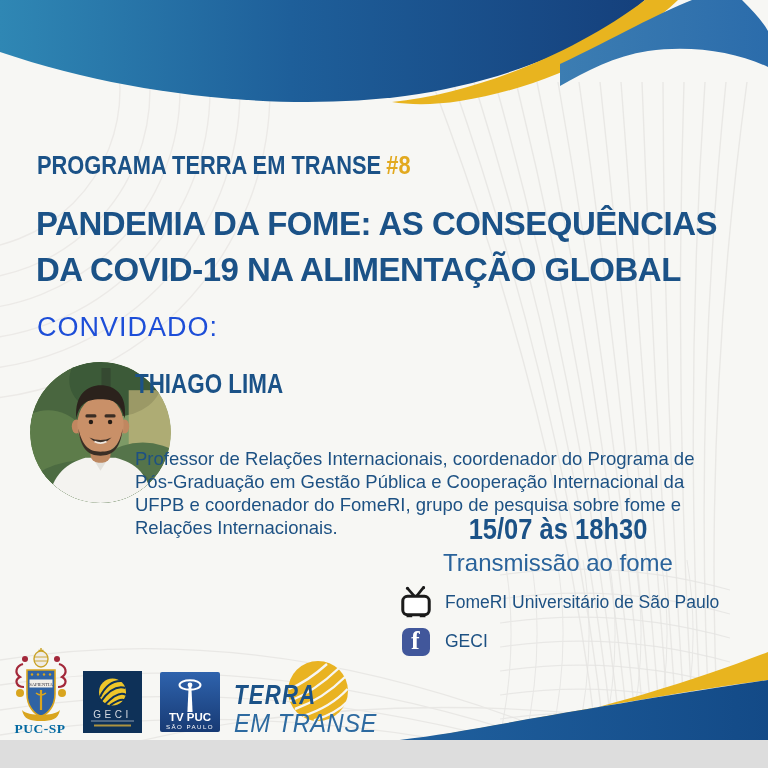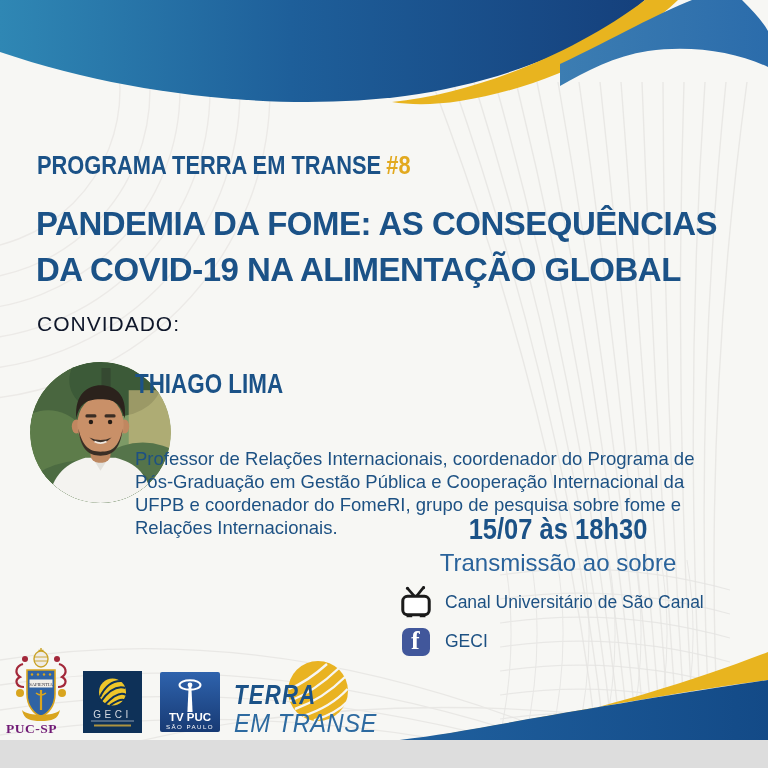--- a/index.html
+++ b/index.html
@@ -7,43 +7,43 @@
           font-family:"Liberation Sans",sans-serif;}
   .abs{position:absolute;}
   svg{display:block;}
   
   .program-line{left:37px;top:150px;font-size:26px;font-weight:bold;color:#1b5287;
                 white-space:nowrap;transform:scaleX(.84);transform-origin:0 0;}
   .program-line .ep{color:#e2a91f;margin-left:6px;}
   .main-title{left:36px;top:200px;font-size:34px;font-weight:bold;color:#1b5287;
               line-height:46px;white-space:nowrap;transform:scaleX(.97);transform-origin:0 0;
               letter-spacing:-.5px;}
-  .convidado{left:37px;top:312px;font-size:21px;color:#0f172a;letter-spacing:1px;}
+  .convidado{left:37px;top:312px;font-size:27px;color:#1d4ed8;letter-spacing:1px;}
   .guest-name{left:135px;top:368px;font-size:28px;font-weight:bold;color:#1b5287;
               white-space:nowrap;transform:scaleX(.8);transform-origin:0 0;}
   .bio{left:135px;top:402px;font-size:18.5px;color:#1d5183;line-height:23px;white-space:nowrap;margin-top:45px;}
   .datetime{left:380px;top:512px;width:356px;text-align:center;font-size:30px;font-weight:bold;
             color:#1b5287;transform:scaleX(.85);transform-origin:50% 0;white-space:nowrap;}
   .live{left:380px;top:549px;width:356px;text-align:center;font-size:24px;color:#2a639b;}
   
   .channels{left:399px;top:583px;}
   .channel-row{display:flex;align-items:center;height:39px;}
   .channel-icon{width:34px;display:flex;justify-content:center;align-items:center;}
   .channel-label{margin-left:12px;font-size:17.5px;color:#1d5183;white-space:nowrap;}
   .fb-badge{width:28px;height:28px;border-radius:7px;background:#41579b;overflow:hidden;position:relative;}
   .fb-badge span{position:absolute;left:9px;top:-2px;color:#fff;font-size:26px;font-weight:bold;
                  font-family:"Liberation Serif",serif;}
   .yt-badge{width:31px;height:22px;border-radius:6px;background:#df241e;display:flex;
             align-items:center;justify-content:center;}
   .yt-badge .tri{width:0;height:0;border-left:9px solid #fff;border-top:5.5px solid transparent;
                  border-bottom:5.5px solid transparent;margin-left:2px;}
   
   .crest{left:12px;top:648px;}
-  .crest-caption{left:6px;top:721px;width:68px;font-family:"Liberation Serif",serif;
-                 font-weight:bold;font-size:13.5px;color:#701a75;letter-spacing:.5px;}
+  .crest-caption{left:6px;top:721px;width:68px;text-align:center;font-family:"Liberation Serif",serif;
+                 font-weight:bold;font-size:13.5px;color:#0369a1;letter-spacing:.5px;}
   .geci-logo{left:83px;top:671px;}
   .tvpuc-logo{left:160px;top:672px;}
   .terra-globe{left:287px;top:660px;}
   .terra-text{left:234px;top:680px;color:#1b5287;font-style:italic;}
   .terra-text .l1{font-size:27px;font-weight:bold;letter-spacing:1.5px;transform:scaleX(.82);
                   transform-origin:0 0;white-space:nowrap;}
   .terra-text .l2{font-size:25px;color:#2d6aa0;letter-spacing:.5px;margin-top:-2px;
                   transform:scaleX(.95);transform-origin:0 0;white-space:nowrap;}
   .avatar{left:30px;top:362px;width:141px;height:141px;border-radius:50%;overflow:hidden;}
 </style>
@@ -180,35 +180,35 @@
 
   <div class="abs guest-name">THIAGO LIMA</div>
   <div class="abs bio">
     <div>Professor de Relações Internacionais, coordenador do Programa de</div>
     <div>Pós-Graduação em Gestão Pública e Cooperação Internacional da</div>
     <div>UFPB e coordenador do FomeRI, grupo de pesquisa sobre fome e</div>
     <div>Relações Internacionais.</div>
   </div>
 
   <div class="abs datetime">15/07 às 18h30</div>
-  <div class="abs live">Transmissão ao sobre</div>
+  <div class="abs live">Transmissão ao fome</div>
 
   <div class="abs channels">
     <div class="channel-row">
       <span class="channel-icon">
         <svg width="34" height="33" viewBox="0 0 36 34">
           <path d="M9,2 L17,11 M26,1 L18,11" stroke="#1b1b1b" stroke-width="2.8" stroke-linecap="round" fill="none"></path>
           <circle cx="9" cy="2" r="1.6" fill="#1b1b1b"></circle>
             <circle cx="26" cy="1.4" r="1.6" fill="#1b1b1b"></circle>
           <rect x="4" y="10.5" width="28" height="19.5" rx="5" fill="#fff" stroke="#1b1b1b" stroke-width="3.2"></rect>
           <rect x="8" y="30" width="6" height="2.6" fill="#1b1b1b"></rect>
             <rect x="22" y="30" width="6" height="2.6" fill="#1b1b1b"></rect>
         </svg>
       </span>
-      <span class="channel-label">Canal Universitário de São Canal</span>
+      <span class="channel-label">FomeRI Universitário de São Paulo</span>
     </div>
     <div class="channel-row">
       <span class="channel-icon">
         <span class="fb-badge">
             <span>f</span>
           </span>
       </span>
       <span class="channel-label">GECI</span>
     </div>
   </div>

